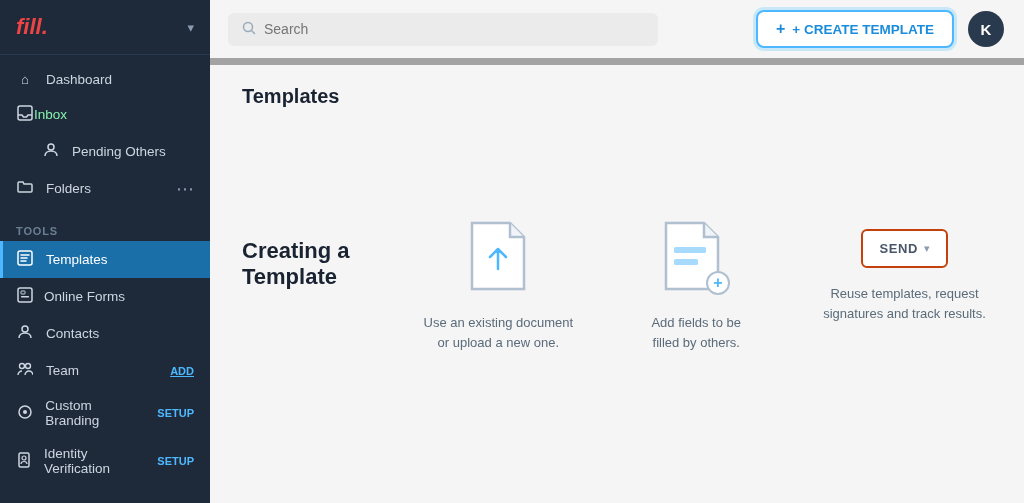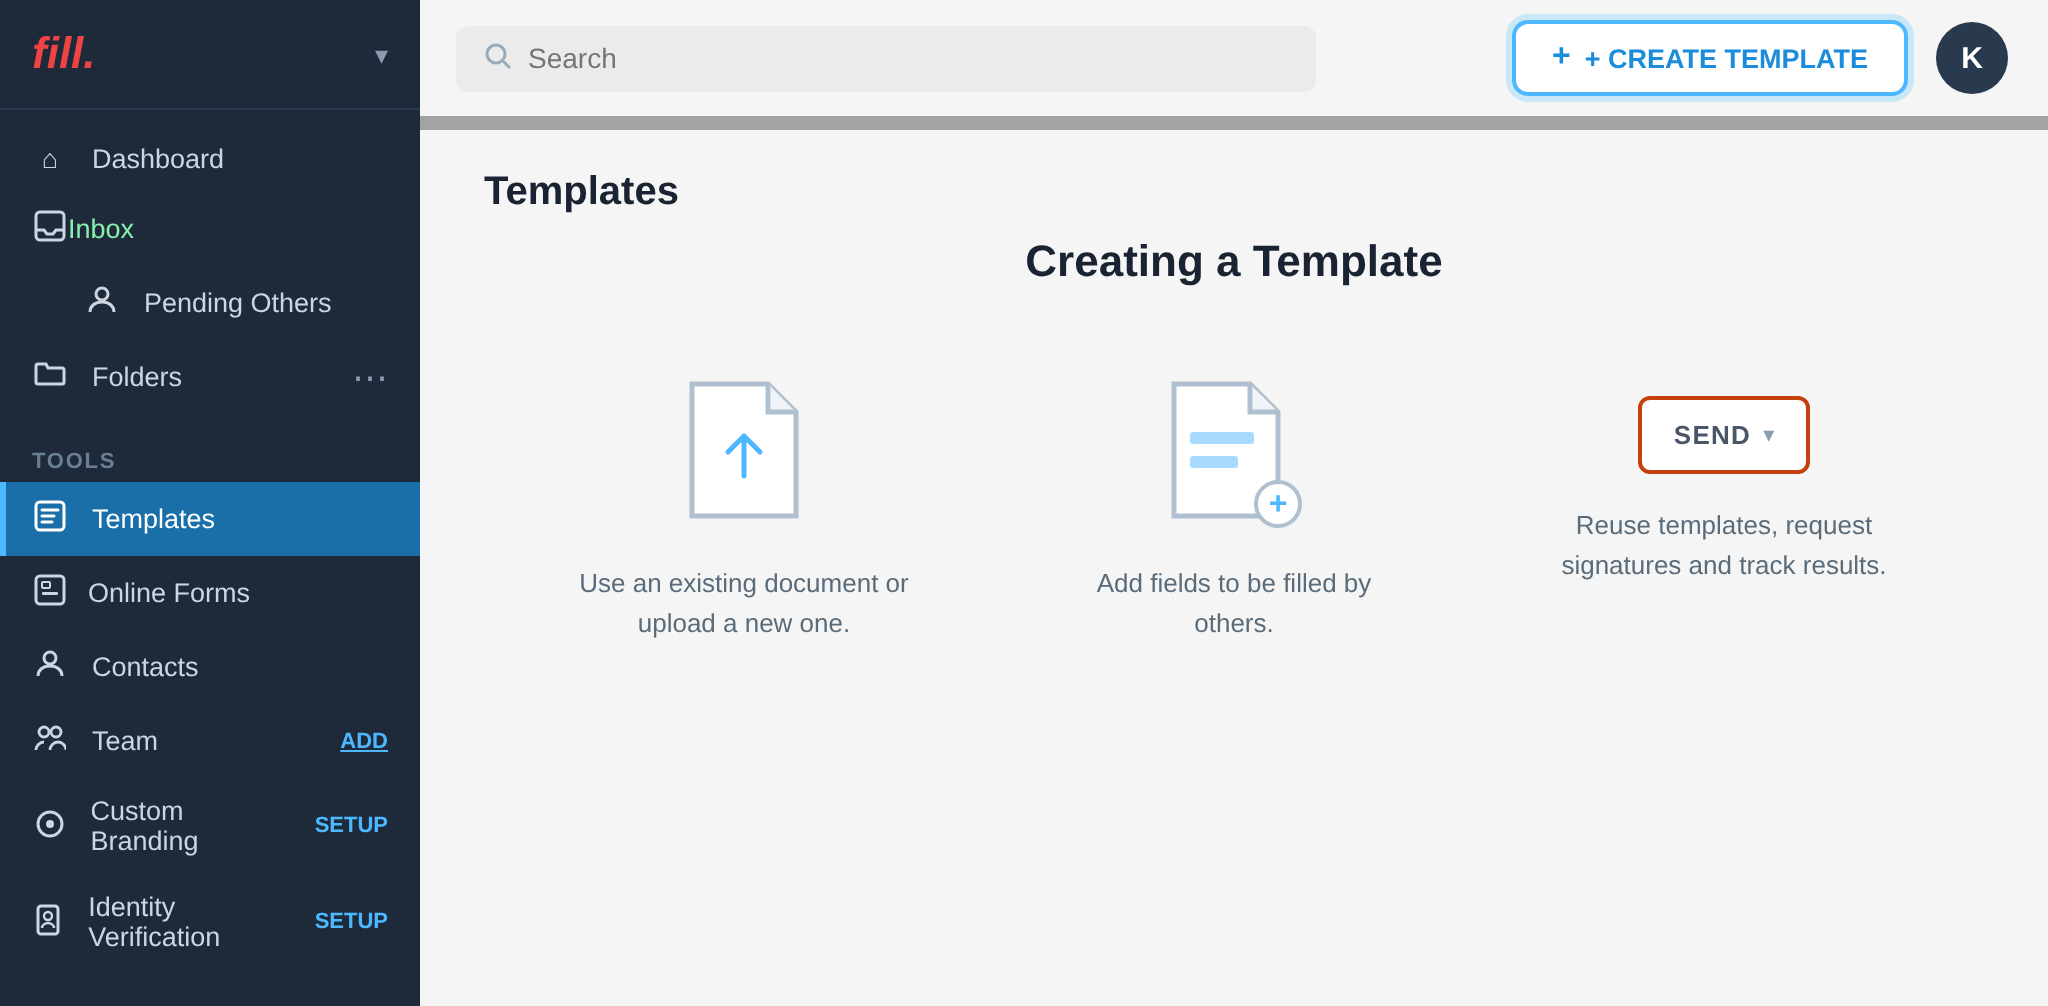--- a/index.html
+++ b/index.html
@@ -146,21 +146,21 @@
         <span style="font-size:16px;font-weight:700;">+</span>
         <span>+ CREATE TEMPLATE</span>
       </button>
       <div style="width:36px;height:36px;border-radius:50%;background:#2a3a4e;color:#fff;display:flex;align-items:center;justify-content:center;font-size:15px;font-weight:600;">K</div>
     </div>
   </div>
 
   <div style="flex:1;padding:20px 32px;overflow-y:auto;display:flex;flex-direction:column;">
     <h1 style="font-size:20px;font-weight:600;color:#1a2332;margin-bottom:0;">Templates</h1>
 
-    <div style="flex:1;display:flex;flex-direction:column;align-items:center;padding:10px 0 30px;">
+    <div style="flex:1;display:flex;flex-direction:row;align-items:center;padding:10px 0 30px;">
       <h2 style="font-size:22px;font-weight:600;color:#1a2332;margin-bottom:44px;">Creating a Template</h2>
 
       <div style="display:flex;gap:70px;align-items:flex-start;justify-content:center;">
 
         <div style="display:flex;flex-direction:column;align-items:center;text-align:center;max-width:175px;gap:16px;">
           <div style="width:64px;height:78px;position:relative;">
             <svg width="60" height="74" viewBox="0 0 60 74" fill="none" xmlns="http://www.w3.org/2000/svg">
               <path d="M4 4 L42 4 L56 18 L56 70 L4 70 Z" stroke="#b0c0d0" stroke-width="2.5" fill="white"></path>
               <path d="M42 4 L42 18 L56 18" stroke="#b0c0d0" stroke-width="2.5" fill="#f0f4f8"></path>
               <path d="M30 30 L30 50 M22 38 L30 30 L38 38" stroke="#4db8ff" stroke-width="2.5" stroke-linecap="round" stroke-linejoin="round"></path>

